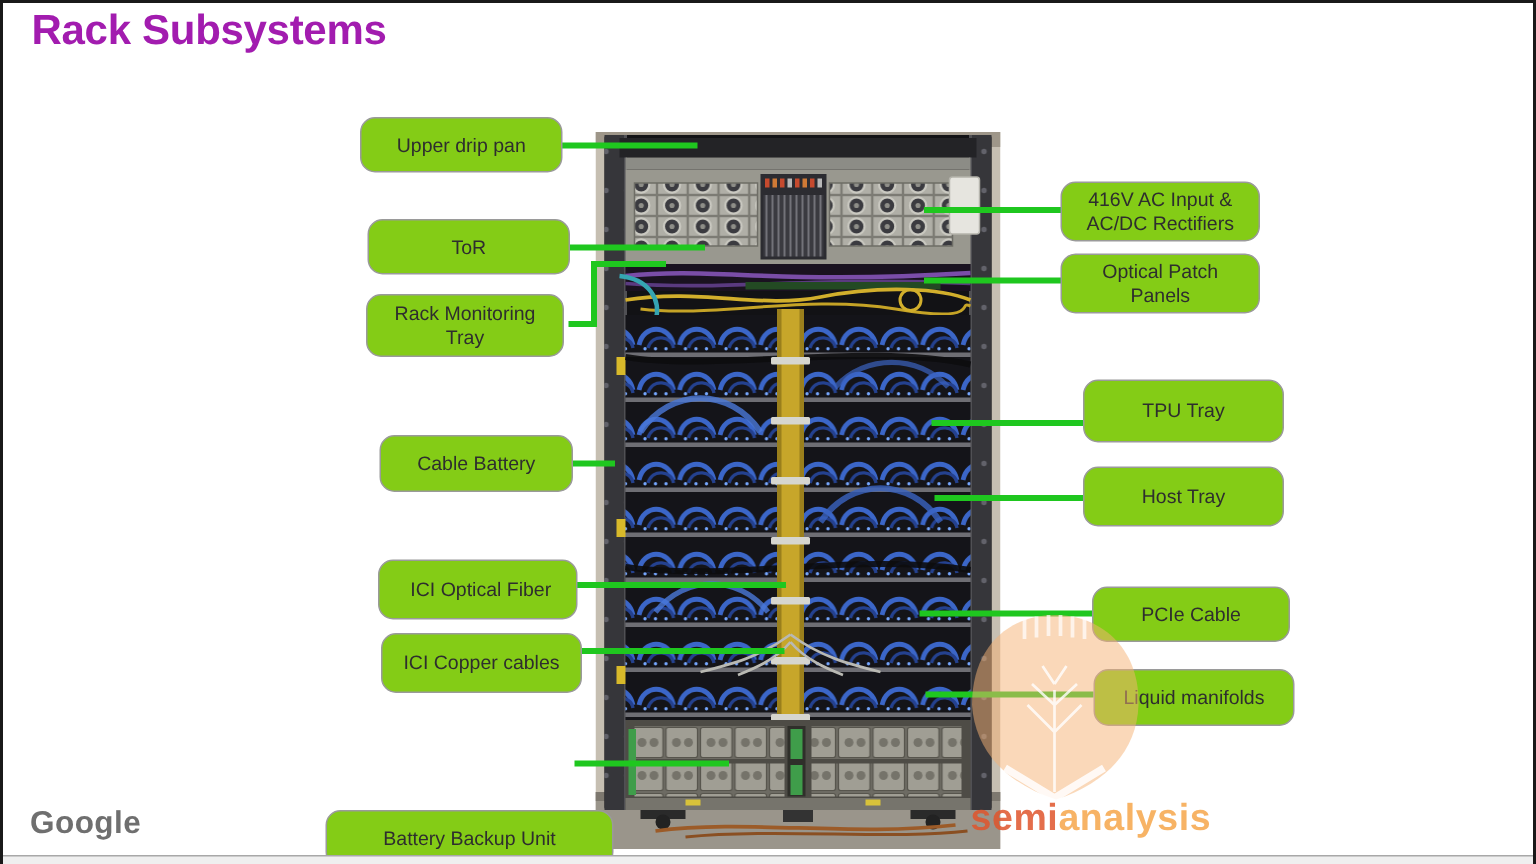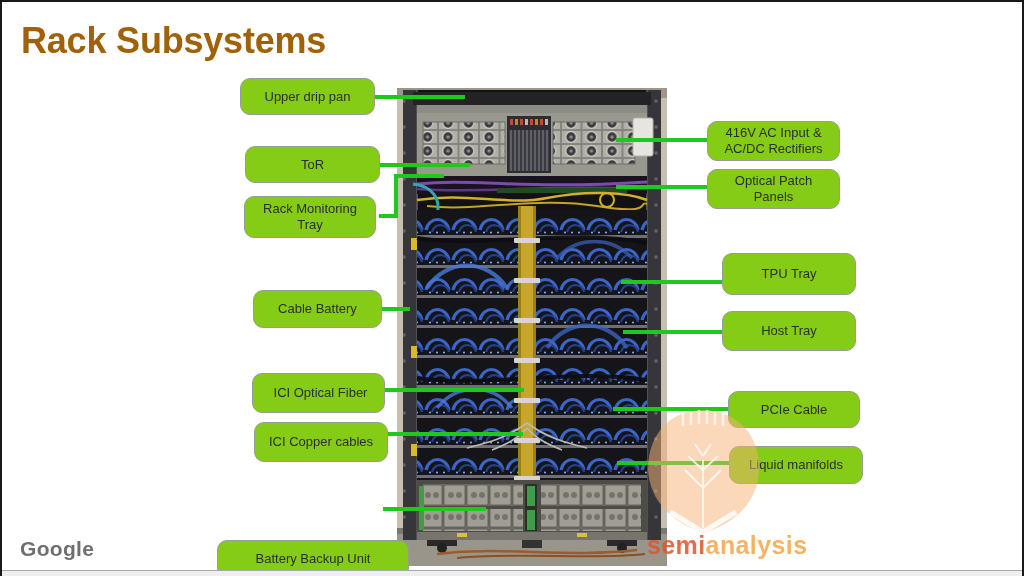--- a/index.html
+++ b/index.html
@@ -1,21 +1,21 @@
 <!DOCTYPE html>
 <html><head>
 <meta charset="utf-8">
 <style>
   html,body{margin:0;padding:0;background:#ffffff;}
   .slide{position:relative;width:1024px;height:576px;background:#ffffff;overflow:hidden;
          font-family:"Liberation Sans",sans-serif;}
   .frame{position:absolute;inset:0;border:2px solid #191919;border-bottom:none;pointer-events:none;z-index:12;}
   .bottom-edge{position:absolute;left:0;top:570px;width:1024px;height:6px;background:#efefef;
          border-top:1px solid #a8a8a8;z-index:11;}
-  .title{position:absolute;left:21px;top:20px;font-size:36px;font-weight:bold;color:#a16207;
+  .title{position:absolute;left:21px;top:4px;font-size:28px;font-weight:bold;color:#a21caf;
          letter-spacing:-0.2px;z-index:3;}
   .google{position:absolute;left:20px;top:537px;font-size:21px;color:#6f6f6f;font-weight:600;
          letter-spacing:.3px;z-index:3;}
   
   .label{position:absolute;display:flex;align-items:center;justify-content:center;text-align:center;
          background:#84cc16;border:1.5px solid #9a9a9a;border-radius:10px;font-size:13px;line-height:16px;
          color:#2e2e2e;z-index:4;padding:2px 6px;box-sizing:border-box;}
   .lb-upper{left:240px;top:78px;width:135px;height:37px;}
   .lb-tor{left:245px;top:146px;width:135px;height:37px;}
   .lb-rmt{left:244px;top:196px;width:132px;height:42px;}

